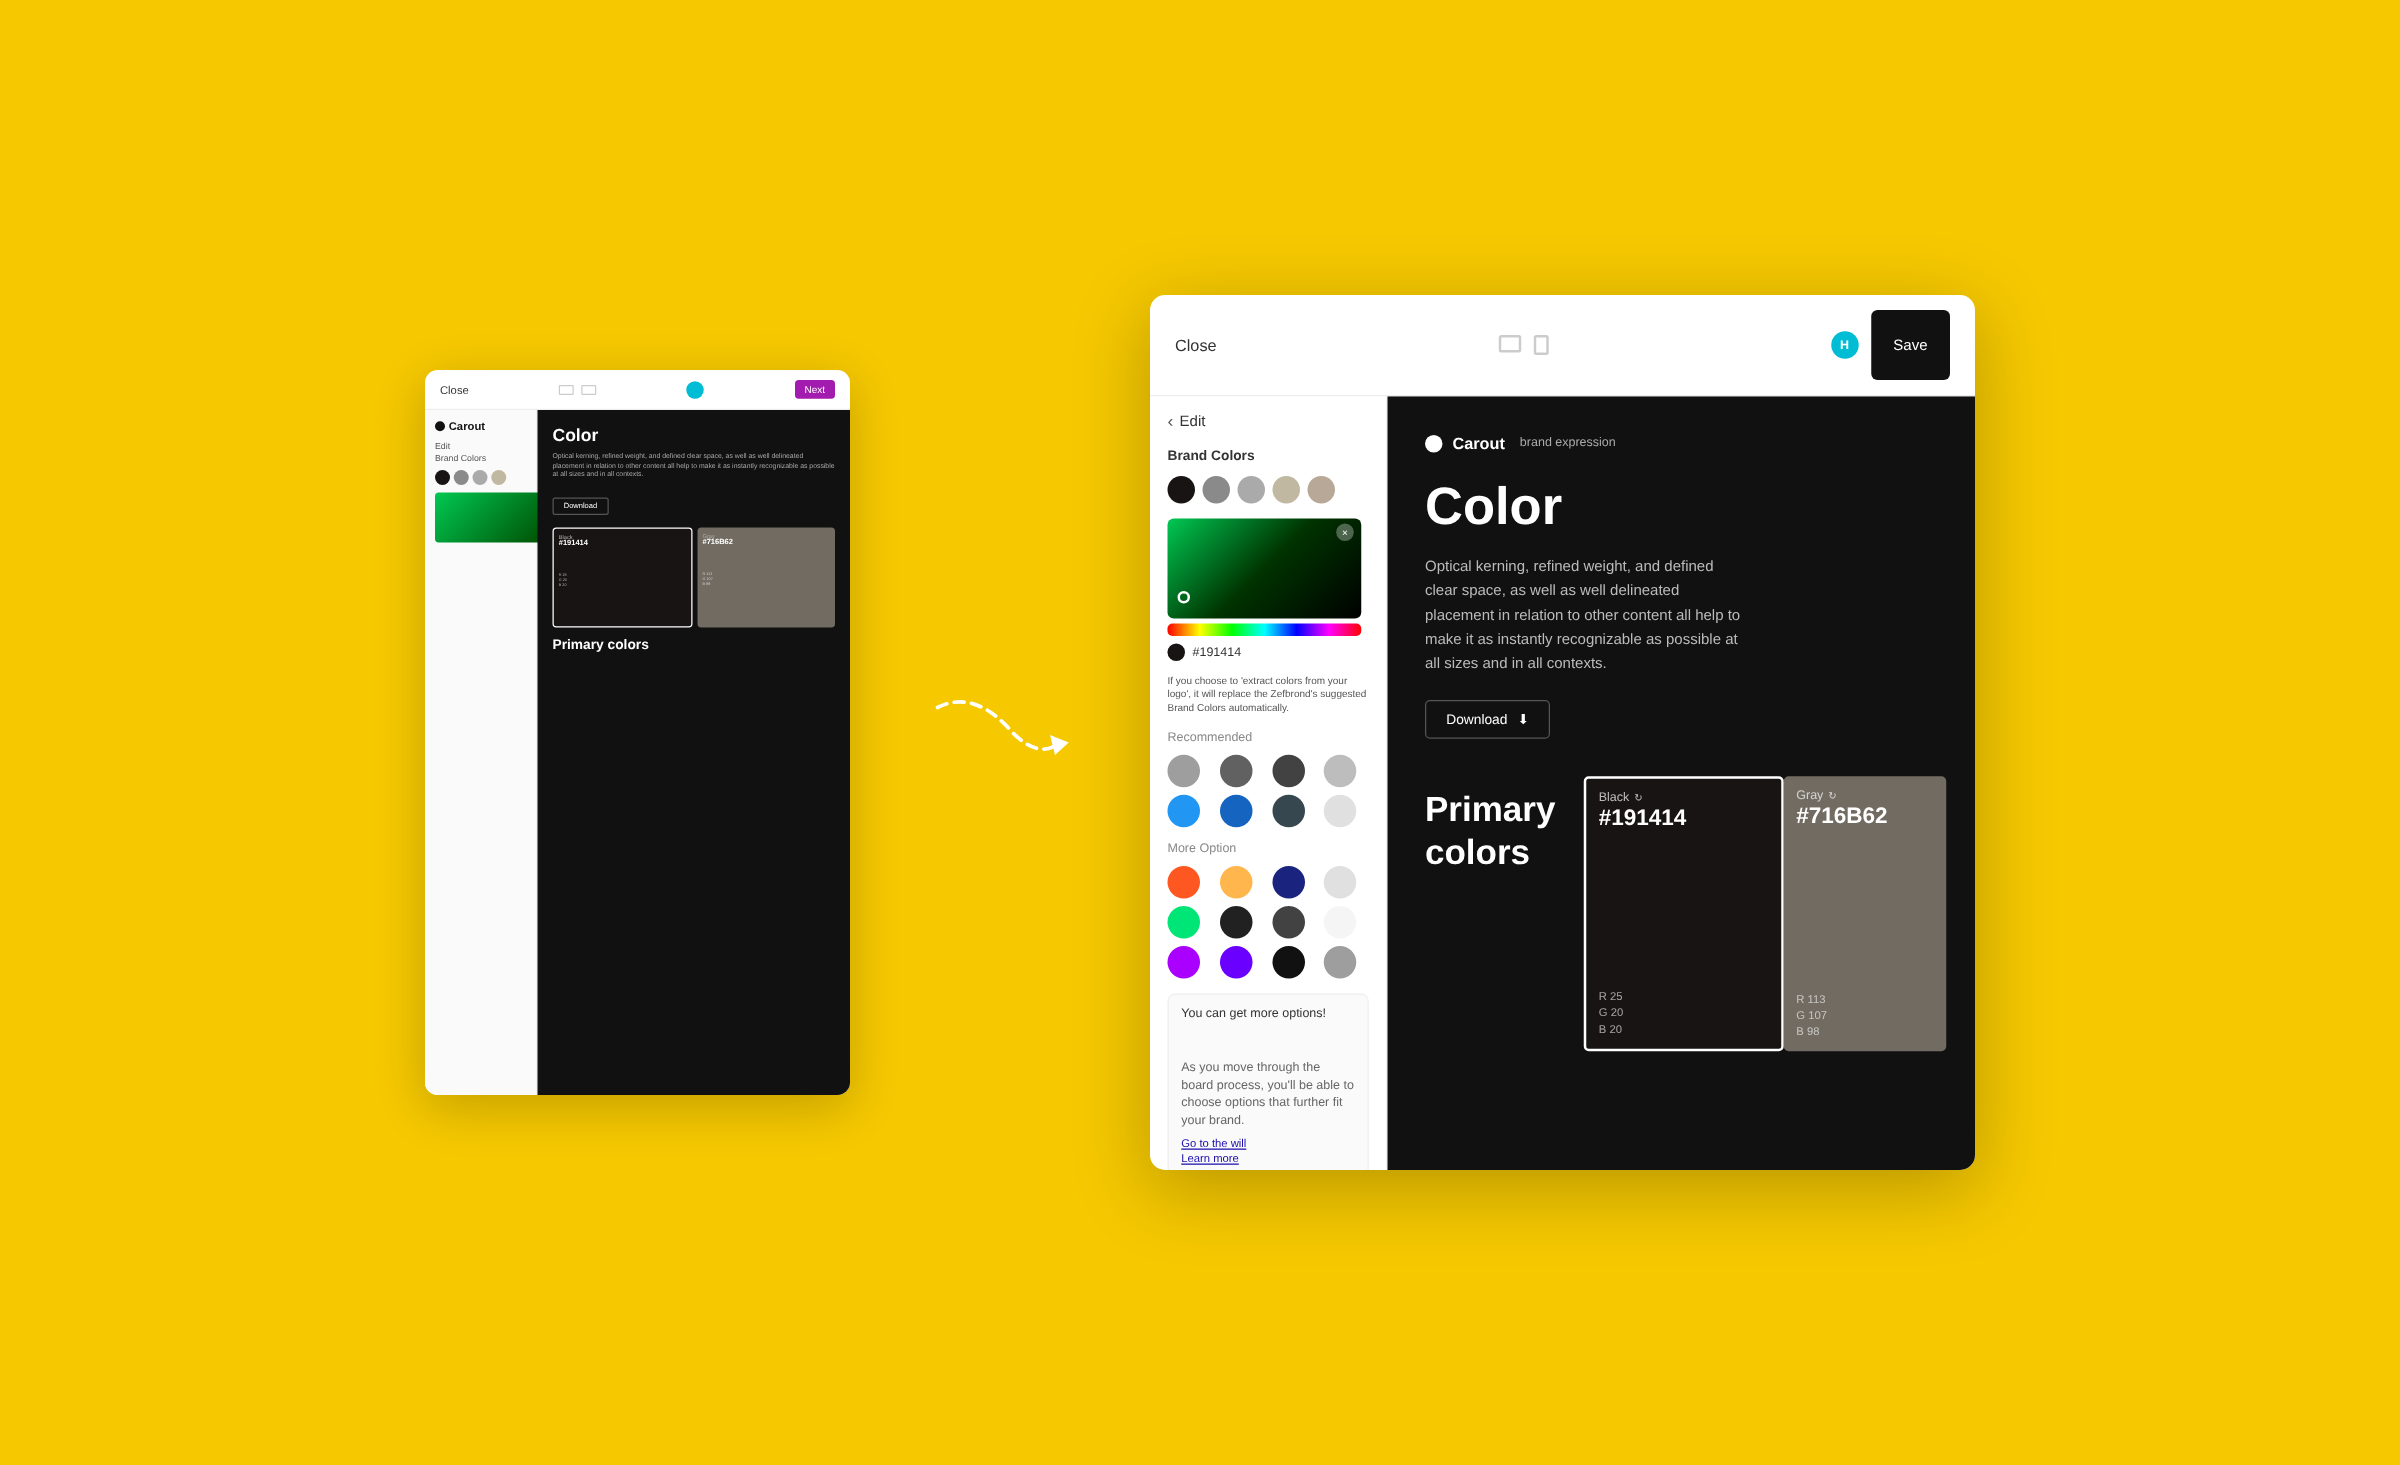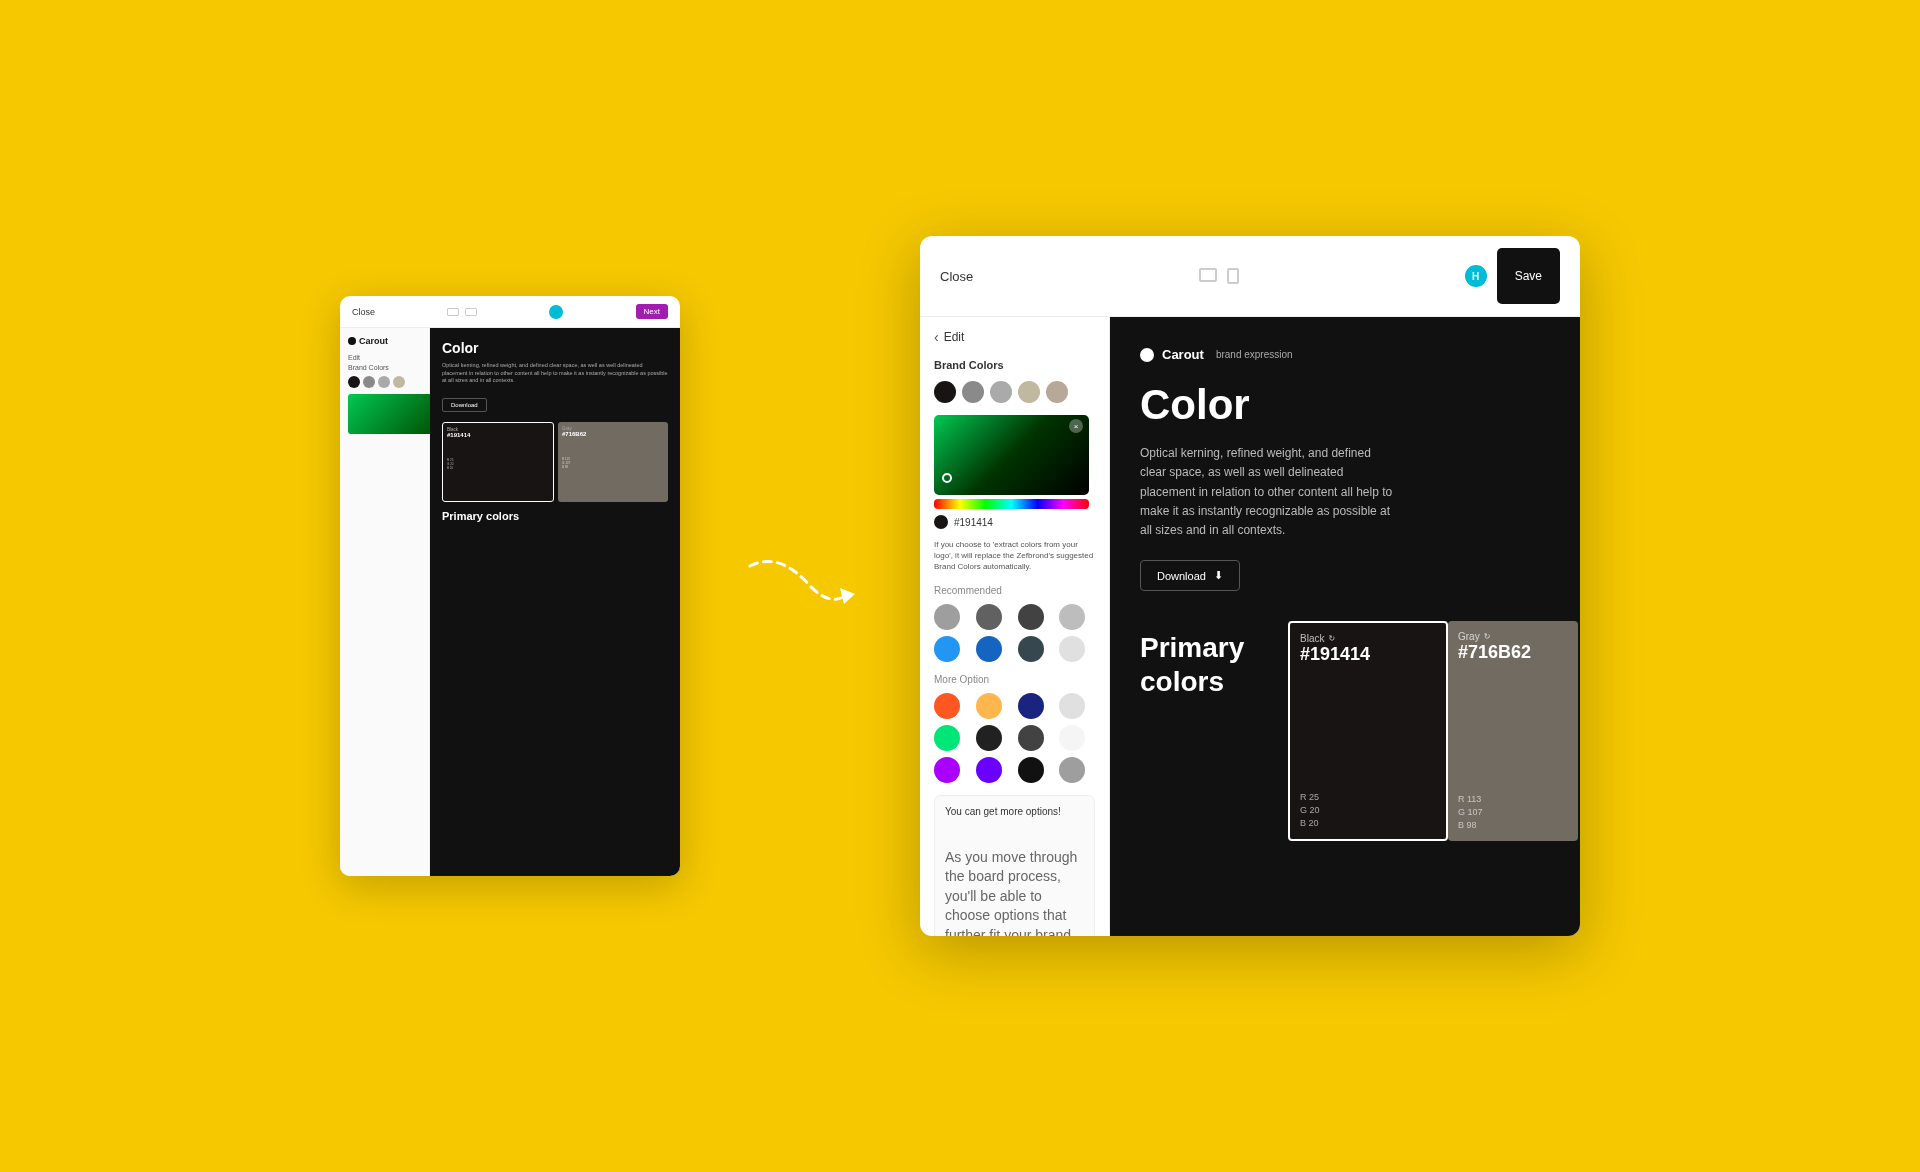--- a/index.html
+++ b/index.html
@@ -227,21 +227,21 @@
     }
     .color-option-dot {
       width: 26px; height: 26px; border-radius: 50%;
     }
     .more-options-label { font-size: 10px; color: #888; margin-bottom: 8px; }
     .info-box {
       background: #fafafa; border: 1px solid #eee;
       border-radius: 6px; padding: 10px; margin-top: 8px;
     }
     .info-box-title { font-size: 10px; font-weight: 400; color: #333; margin-bottom: 1px; }
-    .info-box-text { font-size: 14px; color: #666; line-height: 1.4; margin-bottom: 6px; margin-top: 31px; }
+    .info-box-text { font-size: 10px; color: #666; line-height: 1.4; margin-bottom: 6px; margin-top: 31px; }
     .info-link { font-size: 9px; color: #1a0dab; text-decoration: underline; display: block; margin-bottom: 2px; }
 
     
     .right-main {
       flex: 1;
       background: #111;
       overflow-y: auto;
       padding: 30px;
     }
     .main-logo-row {
@@ -433,21 +433,21 @@
         <span class="main-logo-text">Carout</span>
         <span class="main-logo-subtitle">brand expression</span>
       </div>
       <div class="main-title">Color</div>
       <div class="main-description">Optical kerning, refined weight, and defined clear space, as well as well delineated placement in relation to other content all help to make it as instantly recognizable as possible at all sizes and in all contexts.</div>
       <button class="download-btn">
         <span>Download</span>
         <span>⬇</span>
       </button>
 
-      <div style="display:flex; gap:28px; align-items:flex-start;">
+      <div style="display:flex; gap:7px; align-items:flex-start;">
         <div style="min-width:120px; padding-top:10px;">
           <div class="primary-label-text">Primary<br>colors</div>
         </div>
         <div class="color-cards-col">
           <div class="color-card-black">
             <div>
               <div class="card-top-label">
                 <span>Black</span>
                 <span class="card-refresh-icon">↻</span>
               </div>

